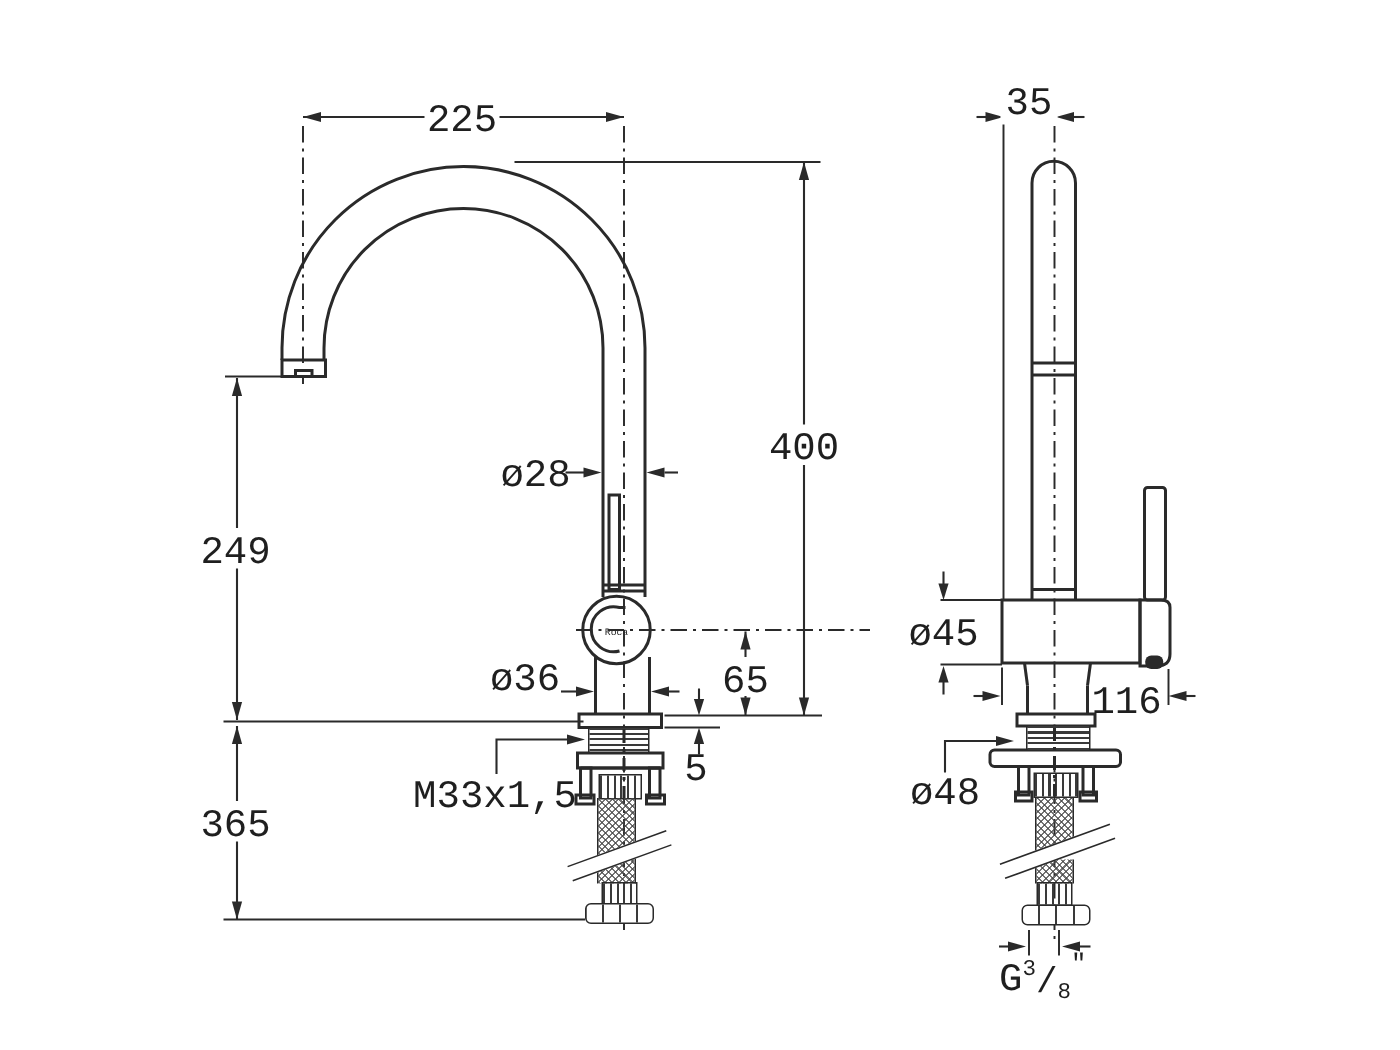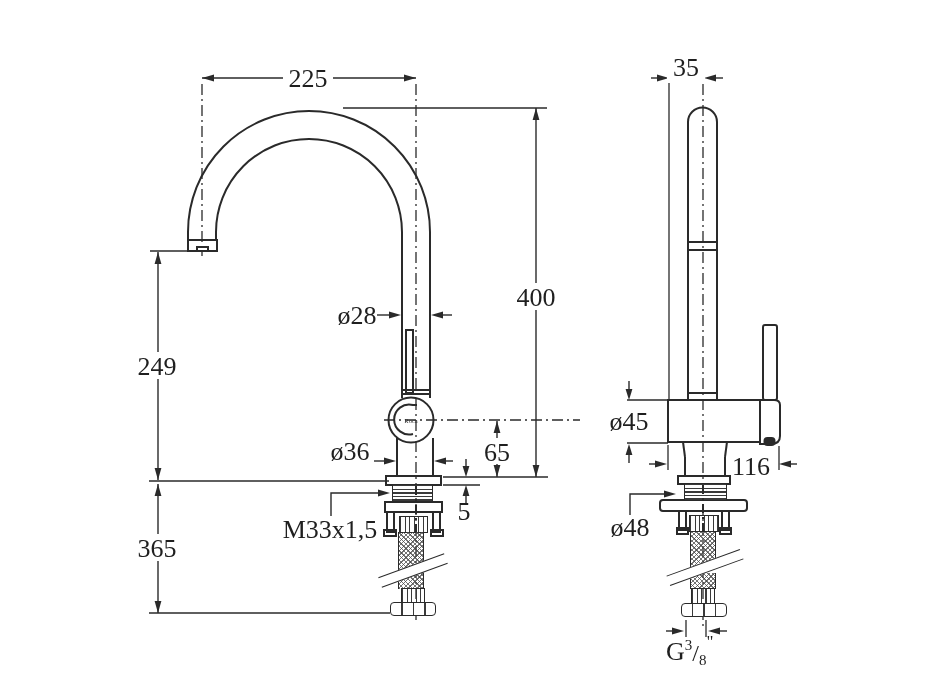--- a/index.html
+++ b/index.html
@@ -1,17 +1,17 @@
 <!DOCTYPE html>
 <html><head>
 <meta charset="utf-8">
 <style>
   html,body{margin:0;padding:0;background:#fff;}
   .canvas{position:relative;width:933px;height:700px;background:#fff;overflow:hidden;
-          font-family:Liberation Serif, serif;}
+          font-family:Liberation Mono, monospace;}
   .canvas svg{position:absolute;left:0;top:0;}
   .tex{position:absolute;box-sizing:border-box;z-index:2;}
   .threads{border-left:1.8px solid #2a2a2a;border-right:1.8px solid #2a2a2a;
     background-image:repeating-linear-gradient(180deg,#3a3a3a 0 1.4px,transparent 1.4px 3.6px);}
   .braid{border-left:1.6px solid #2a2a2a;border-right:1.6px solid #2a2a2a;
     background-image:repeating-linear-gradient(45deg,rgba(70,70,70,.75) 0 1px,transparent 1px 3.2px),
                      repeating-linear-gradient(135deg,rgba(70,70,70,.75) 0 1px,transparent 1px 3.2px);}
   .ribs{border:1.6px solid #2a2a2a;
     background-image:repeating-linear-gradient(90deg,#3a3a3a 0 1.4px,transparent 1.4px 4.5px);}
   .endnut{border:1.8px solid #2a2a2a;border-radius:4px;background:#fff;

